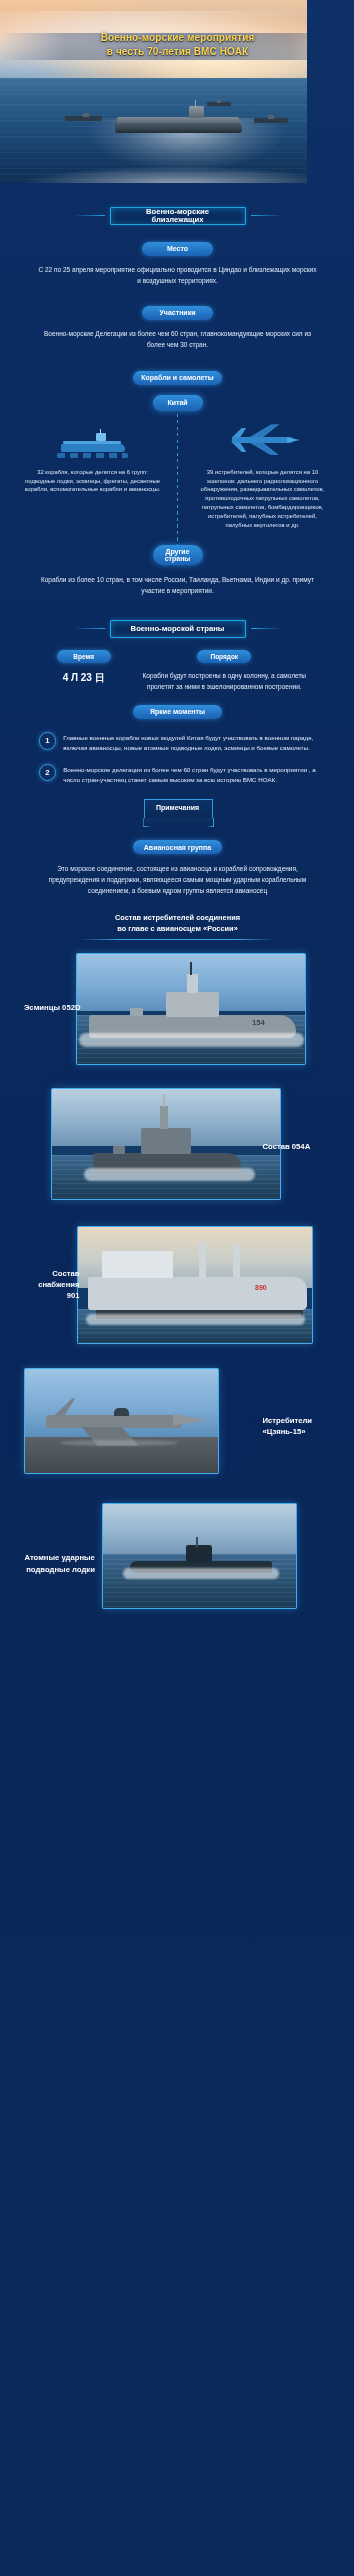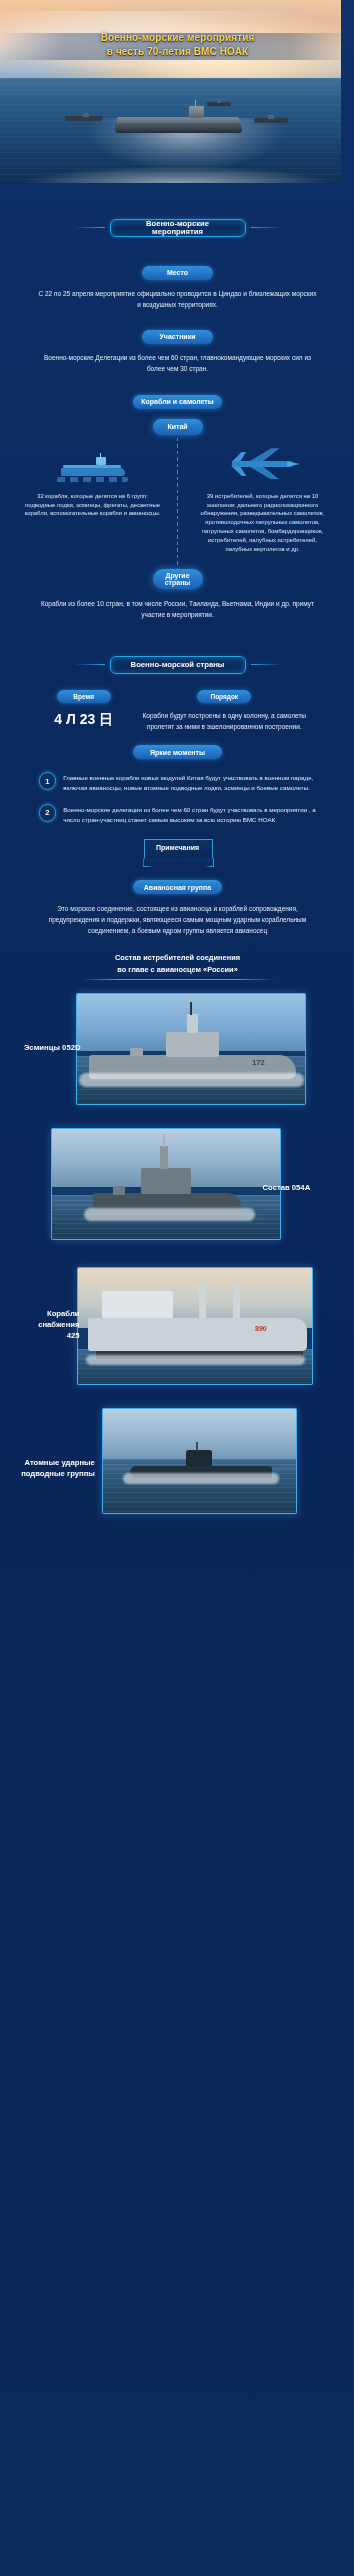--- a/index.html
+++ b/index.html
@@ -14,21 +14,21 @@
     min-height: 2576px;
     position: relative;
     background:
       linear-gradient(180deg, #0d3168 0%, #0b2d63 10%, #0a2a5e 30%, #09265a 55%, #0a2858 75%, #0b2a5c 100%);
     overflow: hidden;
   }
 
   
   .hero {
     position: relative;
-    width: 341px;
+    width: 307px;
     height: 183px;
     overflow: hidden;
     background: linear-gradient(180deg, #f2c9a0 0%, #e8b389 18%, #9fb9cf 38%, #5b86ad 55%, #2f5f8e 72%, #17406e 100%);
   }
   .hero .sky-glow {
     position: absolute; left: 0; top: 0; width: 355px; height: 89px;
     background: radial-gradient(ellipse at 62% 72%, rgba(255,226,178,0.95) 0%, rgba(255,200,140,0.55) 28%, rgba(180,190,205,0.18) 60%, rgba(120,150,180,0) 80%);
   }
   .hero .clouds {
     position: absolute; left: 0; top: 10.6px; width: 355px; height: 71px;
@@ -92,23 +92,23 @@
   }
   .hero-title .l2 { color: #ffd34d; }
   .hero .foam {
     position: absolute; left: 0; bottom: -1.2px; width: 355px; height: 20px;
     background: radial-gradient(ellipse at 50% 100%, rgba(255,255,255,.55) 0%, rgba(255,255,255,0) 62%);
   }
 
   
   .section { position: relative; width: 355px; }
   .band-title {
-    margin: 16px auto; width: 136px; height: 17.7px;
+    margin: 4px auto; width: 136px; height: 17.7px;
     border: 1.2px solid #1ea7e8;
-    border-radius: 6px;
+    border-radius: 1px;
     background: linear-gradient(180deg, rgba(10,52,105,.85), rgba(8,38,84,.85));
     display: flex; align-items: center; justify-content: center;
     font-size: 7.7px; font-weight: bold; color: #ffffff;
     box-shadow: 0 0 5.9px rgba(30,167,232,.45) inset, 0 0 4.7px rgba(30,167,232,.35);
     position: relative;
   }
   .band-title::before, .band-title::after {
     content: ""; position: absolute; top: 7px; width: 31px; height: 1.2px;
     background: linear-gradient(90deg, rgba(30,167,232,0), #1ea7e8);
   }
@@ -204,21 +204,21 @@
   .icon-jet .tail-b {
     position: absolute; left: 7px; top: 19.5px; width: 15.4px; height: 10.6px;
     background: #3f93d6; clip-path: polygon(0 0, 55% 0, 100% 100%, 70% 100%);
   }
 
   
   .two-col { display: flex; justify-content: center; gap: 10.6px; margin-top: 11.8px; }
   .col-left { width: 83px; }
   .col-right { width: 177px; }
   .col-value {
-    text-align: center; font-size: 14px; font-weight: bold; color: #ffffff; margin-top: 8.3px;
+    text-align: center; font-size: 10px; font-weight: bold; color: #ffffff; margin-top: 8.3px;
   }
   .num-row { display: flex; align-items: flex-start; gap: 7px; margin: 0 auto 10.6px; width: 278px; }
   .num-circle {
     flex: 0 0 auto; width: 17.7px; height: 17.7px; border-radius: 50%;
     border: 1.2px solid #35a0e4; display: flex; align-items: center; justify-content: center;
     font-size: 7.7px; font-weight: bold; color: #ffffff;
     box-shadow: 0 0 4.7px rgba(53,160,228,.6);
     background: rgba(12,50,100,.6);
   }
   .num-text { font-size: 6.2px; line-height: 10px; color: #e3edfa; padding-top: 1.2px; }
@@ -322,21 +322,21 @@
       <div>Военно-морские мероприятия</div>
       <div class="l2">в честь 70-летия ВМС НОАК</div>
     </div>
   </div>
 
   <div class="section">
     <div class="gap-lg"></div>
     <div class="band-title">
       <div style="text-align:center;line-height:7.7px;">
         <div>Военно-морские</div>
-        <div>мероприятия</div>
+        <div>близлежащих</div>
       </div>
     </div>
 
     <div class="gap-md"></div>
     <div class="pill">Место</div>
     <div class="para">С 22 по 25 апреля мероприятие официально проводится в Циндао и близлежащих морских и воздушных территориях.</div>
 
     <div class="divider-dots"></div>
 
     <div class="pill">Участники</div>
@@ -439,21 +439,21 @@
   <div class="photo-row left-img" style="height:127px;">
     <div class="frame" style="left:76px;">
       <div class="photo">
         <div class="sky-bg blue"></div>
         <div class="water" style="height:44%;"></div>
         <div class="ship-body light" style="left:11.8px; top:61px; width:207px; height:23.6px; border-radius:3.5px 17.7px 7px 3.5px;"></div>
         <div class="ship-body" style="left:89px; top:38px; width:53px; height:25px; background:#aeb8be; border-radius:1.8px;"></div>
         <div class="ship-body" style="left:110px; top:20px; width:10.6px; height:19px; background:#c2ccd2;"></div>
         <div class="ship-body dark" style="left:113px; top:8.3px; width:1.8px; height:13px;"></div>
         <div class="ship-body" style="left:53px; top:54px; width:13px; height:8.3px; background:#9aa6ad; border-radius:1.2px;"></div>
-        <div style="position:absolute;left:175px;top:64px;font-size:7.7px;color:#3a4850;font-weight:bold;">172</div>
+        <div style="position:absolute;left:175px;top:64px;font-size:7.7px;color:#3a4850;font-weight:bold;">154</div>
         <div class="foam-sm" style="left:2.4px; top:79px; width:225px; height:14px; border-radius:7px;"></div>
       </div>
     </div>
     <div class="row-label left" style="top:54px;width:71px;">
       <div>Эсминцы 052D</div>
     </div>
   </div>
 
   <div class="photo-row right-img" style="height:130px;">
     <div class="frame" style="left:51px;">
@@ -481,39 +481,57 @@
         <div class="ship-body white" style="left:9.5px; top:50px; width:219px; height:33px; border-radius:2.4px 13px 4.7px 2.4px;"></div>
         <div class="ship-body" style="left:23.6px; top:23.6px; width:71px; height:27px; background:#dfe5e9; border-radius:1.2px;"></div>
         <div class="ship-body" style="left:121px; top:15.4px; width:7px; height:35px; background:#cfd6da;"></div>
         <div class="ship-body" style="left:155px; top:17.7px; width:7px; height:33px; background:#cfd6da;"></div>
         <div class="ship-body dark" style="left:17.7px; top:83px; width:207px; height:8.3px; background:#2f3b44;"></div>
         <div style="position:absolute;left:177px;top:57px;font-size:7px;color:#c4342e;font-weight:bold;">890</div>
         <div class="foam-sm" style="left:8.3px; top:87px; width:219px; height:10.6px; border-radius:5.9px;"></div>
       </div>
     </div>
     <div class="row-label left" style="top:46px;width:70px;">
-      <div>Корабли</div>
+      <div>Состав</div>
       <div>снабжения</div>
-      <div>425</div>
-    </div>
-  </div>
-
+      <div>901</div>
+    </div>
+  </div>
+
+  <div class="photo-row right-img" style="height:127px;">
+    <div class="frame" style="left:23.6px; width:195px; height:106px;">
+      <div class="photo">
+        <div class="sky-bg blue" style="height:66%;"></div>
+        <div class="tarmac"></div>
+        <div class="ship-body" style="left:21px; top:46px; width:136px; height:13px; background:#7d868c; border-radius:5.9px 23.6px 8.3px 4.7px;"></div>
+        <div class="ship-body" style="left:148px; top:45px; width:31px; height:11.8px; background:#8d969c; clip-path:polygon(0 0,100% 45%,100% 60%,0 100%);"></div>
+        <div class="ship-body" style="left:57px; top:58px; width:57px; height:19px; background:#6d767c; clip-path:polygon(0 0,70% 0,100% 100%,28% 100%);"></div>
+        <div class="ship-body" style="left:23.6px; top:29.5px; width:27px; height:17.7px; background:#79828a; clip-path:polygon(20% 100%,90% 0,100% 0,60% 100%);"></div>
+        <div class="ship-body dark" style="left:89px; top:39px; width:15.4px; height:8.3px; background:#32414b; border-radius:4.7px 4.7px 0 0;"></div>
+        <div class="foam-sm" style="left:35px; top:71px; width:118px; height:5.9px; opacity:.35;"></div>
+      </div>
+    </div>
+    <div class="row-label right" style="top:52px;">
+      <div>Истребители</div>
+      <div>«Цзянь-15»</div>
+    </div>
+  </div>
 
   <div class="photo-row left-img" style="height:130px;">
     <div class="frame" style="left:102px; width:195px; height:106px;">
       <div class="photo">
         <div class="sky-bg"></div>
         <div class="water" style="height:52%;"></div>
         <div class="ship-body dark" style="left:27px; top:57px; width:142px; height:11.8px; border-radius:23.6px 10.6px 8.3px 23.6px; background:#20303b;"></div>
         <div class="ship-body dark" style="left:83px; top:41px; width:26px; height:16.5px; background:#1b2a34; border-radius:2.4px 2.4px 0 0;"></div>
         <div class="ship-body" style="left:93px; top:33px; width:1.8px; height:9.5px; background:#3c4c56;"></div>
         <div class="foam-sm" style="left:20px; top:64px; width:156px; height:10.6px; border-radius:5.9px;"></div>
       </div>
     </div>
     <div class="row-label left" style="top:54px;left:5.9px;width:89px;">
       <div>Атомные ударные</div>
-      <div>подводные группы</div>
+      <div>подводные лодки</div>
     </div>
   </div>
 
   <div class="bottom-pad"></div>
 </div>
 
 
 </body></html>

